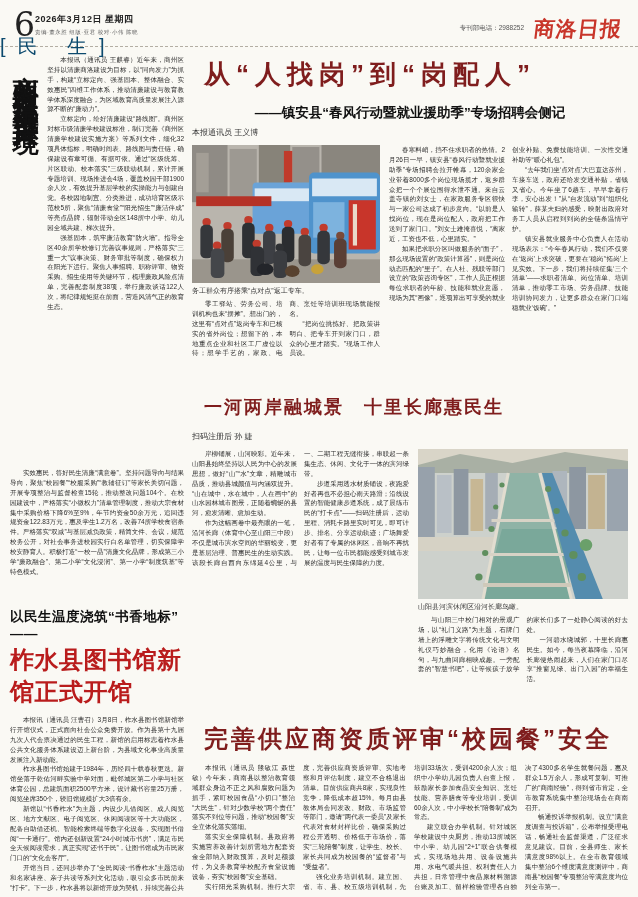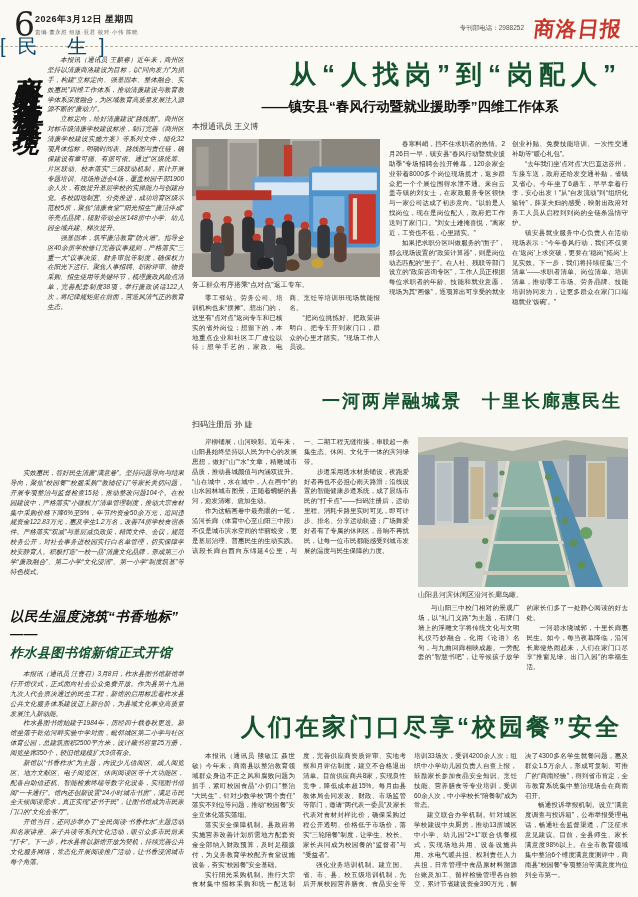--- a/index.html
+++ b/index.html
@@ -27,21 +27,21 @@
   }
   .hright { margin-left:auto; display:flex; align-items:center; gap:10px; padding-top:10px; }
   .phone { font-size:6.5px; color:#555; }
   .masthead {
     font-family:"DejaVu Serif", serif; font-size:21px; font-weight:bold;
     color:#c8352a; transform:skewX(-7deg); letter-spacing:1px; line-height:1;
   }
 
   
   .content { display:flex; gap:8px; padding:8px 10px 0 10px; height:844px; overflow:hidden; }
-  .leftcol { width:174px; flex:none;font-style:italic; }
+  .leftcol { width:174px; flex:none; }
   .main { flex:1; min-width:0; }
 
   
   .bt { font-size:6.5px; line-height:1.52; text-align:justify; color:#2c2c2c; }
   .bt p { margin:0; text-indent:2em; }
   .c2 { column-count:2; column-gap:7px; }
   .c4 { column-count:4; column-gap:8px; }
 
   
   .vblock { display:flex; gap:6px; }
@@ -49,25 +49,25 @@
     writing-mode:vertical-rl; text-orientation:upright;
     font-size:26px; font-weight:700; letter-spacing:4px; line-height:1.2;
     height:408px; margin:0; color:#111; flex:none;
   }
   .vtext { flex:1; height:408px; overflow:hidden; }
   .cont { margin-top:5px; height:116px; overflow:hidden; }
 
   
   .lib { margin-top:24px; }
   .kicker { font-size:13.5px; font-weight:700; color:#111; letter-spacing:.5px; }
-  .libtitle { font-size:13px; font-weight:700; margin:3px 0 7px 0; color:#14532d; letter-spacing:.5px; }
+  .libtitle { font-size:24px; font-weight:700; margin:3px 0 7px 0; color:#b91c1c; letter-spacing:.5px; }
   .libbody { height:220px; overflow:hidden; }
 
   
-  .a-title  { text-align:right; font-weight:700; color:#14532d; margin:6px; }
+  .a-title  { text-align:left; font-weight:700; color:#7f1d1d; margin:12px; }
   .a1-title { font-size:26px; letter-spacing:6px; margin-top:2px; }
   .a1-sub   { text-align:center; font-size:13.5px; font-weight:700; margin-top:5px; color:#111; }
   .byline   { text-align:left; font-size:8px; color:#333; margin:5px 0 7px 0; }
   .a2-title { font-size:18px; letter-spacing:2px; }
   .a3-title { font-size:24px; letter-spacing:3px; margin-bottom:8px; }
 
   .row { display:flex; gap:9px; }
   .a1-left { width:188px; flex:none; }
   .a1-right { flex:1; min-width:0; height:238px; overflow:hidden; }
   .a1-below { height:76px; overflow:hidden; margin-top:2px; }
@@ -125,21 +125,21 @@
             <p>新馆以“书香柞水”为主题，内设少儿借阅区、成人阅览区、地方文献区、电子阅览区、休闲阅读区等十大功能区，配备自助借还机、智能检索终端等数字化设备，实现图书借阅“一卡通行”。馆内还创新设置“24小时城市书房”，满足市民全天候阅读需求，真正实现“还书于民”，让图书馆成为市民家门口的“文化会客厅”。</p>
             <p>开馆当日，还同步举办了“全民阅读·书香柞水”主题活动和名家讲座、亲子共读等系列文化活动，吸引众多市民前来“打卡”。下一步，柞水县将以新馆开放为契机，持续完善公共文化服务网络，常态化开展阅读推广活动，让书香浸润城市每个角落。</p>
           </div>
       </div>
     </div>
 
     <div class="main">
 
       <article class="a1">
         <h2 class="a-title a1-title">从“人找岗”到“岗配人”</h2>
-        <div class="a1-sub">——镇安县“春风行动暨就业援助季”四维工作体系</div>
+        <div class="a1-sub">——镇安县“春风行动暨就业援助季”专场招聘会侧记</div>
         <div class="byline">本报通讯员 王义博</div>
         <div class="row">
           <div class="a1-left">
             <svg class="photo" width="188" height="138" viewBox="0 0 180 140" preserveAspectRatio="none" role="img">
               <rect width="180" height="140" fill="#b9b5ad"></rect>
               <rect x="0" y="0" width="34" height="58" fill="#8f8b85"></rect>
               <rect x="36" y="4" width="26" height="50" fill="#9d9992"></rect>
               <rect x="64" y="0" width="30" height="48" fill="#878379"></rect>
               <rect x="96" y="2" width="26" height="40" fill="#94908a"></rect>
               <rect x="124" y="0" width="56" height="38" fill="#8a867e"></rect>
@@ -250,21 +250,21 @@
             <div class="caption">山阳县河滨休闲区沿河长廊鸟瞰。</div>
             <div class="a2-below bt c2">
                 <p>与山阳三中校门相对的景观广场，以“礼门义路”为主题，石牌门墙上的浮雕文字将传统文化与文明礼仪巧妙融合，化用《论语》名句，与九曲回廊相映成趣。一旁配套的“智慧书吧”，让等候孩子放学的家长们多了一处静心阅读的好去处。</p>
                 <p>一河碧水绕城郭，十里长廊惠民生。如今，每当夜幕降临，沿河长廊便热闹起来，人们在家门口尽享“推窗见绿、出门入园”的幸福生活。</p>
               </div>
           </div>
         </div>
       </article>
 
       <article class="a3">
-        <h2 class="a-title a3-title">人们在家门口尽享“校园餐”安全</h2>
+        <h2 class="a-title a3-title">完善供应商资质评审“校园餐”安全</h2>
         <div class="a3-body bt c4">
             <p>本报讯（通讯员 熊敏江 聂世敏）今年来，商南县以整治教育领域群众身边不正之风和腐败问题为抓手，紧盯校园食品“小切口”整治“大民生”，针对少数学校“两个责任”落实不到位等问题，推动“校园餐”安全立体化落实落细。</p>
             <p>落实安全保障机制。县政府将实施营养改善计划所需地方配套资金全部纳入财政预算，及时足额拨付，为义务教育学校配齐食堂设施设备，夯实“校园餐”安全基础。</p>
             <p>实行阳光采购机制。推行大宗食材集中招标采购和统一配送制度，完善供应商资质评审、实地考察和月评估制度，建立不合格退出清单。目前供应商共8家，实现良性竞争，降低成本超15%。每月由县教体局会同发改、财政、市场监管等部门，邀请“两代表一委员”及家长代表对食材封样比价，确保采购过程公开透明、价格低于市场价，落实“三轮陪餐”制度，让学生、校长、家长共同成为校园餐的“监督者”与“受益者”。</p>
             <p>强化业务培训机制。建立国、省、市、县、校五级培训机制，先后开展校园营养膳食、食品安全等培训33场次，受训4200余人次；组织中小学幼儿园负责人自查上报，鼓励家长参加食品安全知识、烹饪技能、营养膳食等专业培训，受训60余人次，中小学校长“陪餐制”成为常态。</p>
             <p>建立联合办学机制。针对城区学校建设中央厨房，推动13所城区中小学、幼儿园“2+1”联合供餐模式，实现场地共用、设备设施共用、水电气暖共担、权利责任人力共担，日常管理中食品原材料溯源台账及加工、留样检验管理各自独立，累计节省建设资金390万元，解决了4300多名学生就餐问题，惠及群众1.5万余人，形成可复制、可推广的“商南经验”，得到省市肯定，全市教育系统集中整治现场会在商南召开。</p>
             <p>畅通投诉举报机制。设立“满意度调查与投诉箱”，公布举报受理电话，畅通社会监督渠道，广泛征求意见建议。目前，全县师生、家长满意度98%以上。在全市教育领域集中整治6个维度满意度测评中，商南县“校园餐”专项整治等满意度均位列全市第一。</p>
           </div>
       </article>
 

